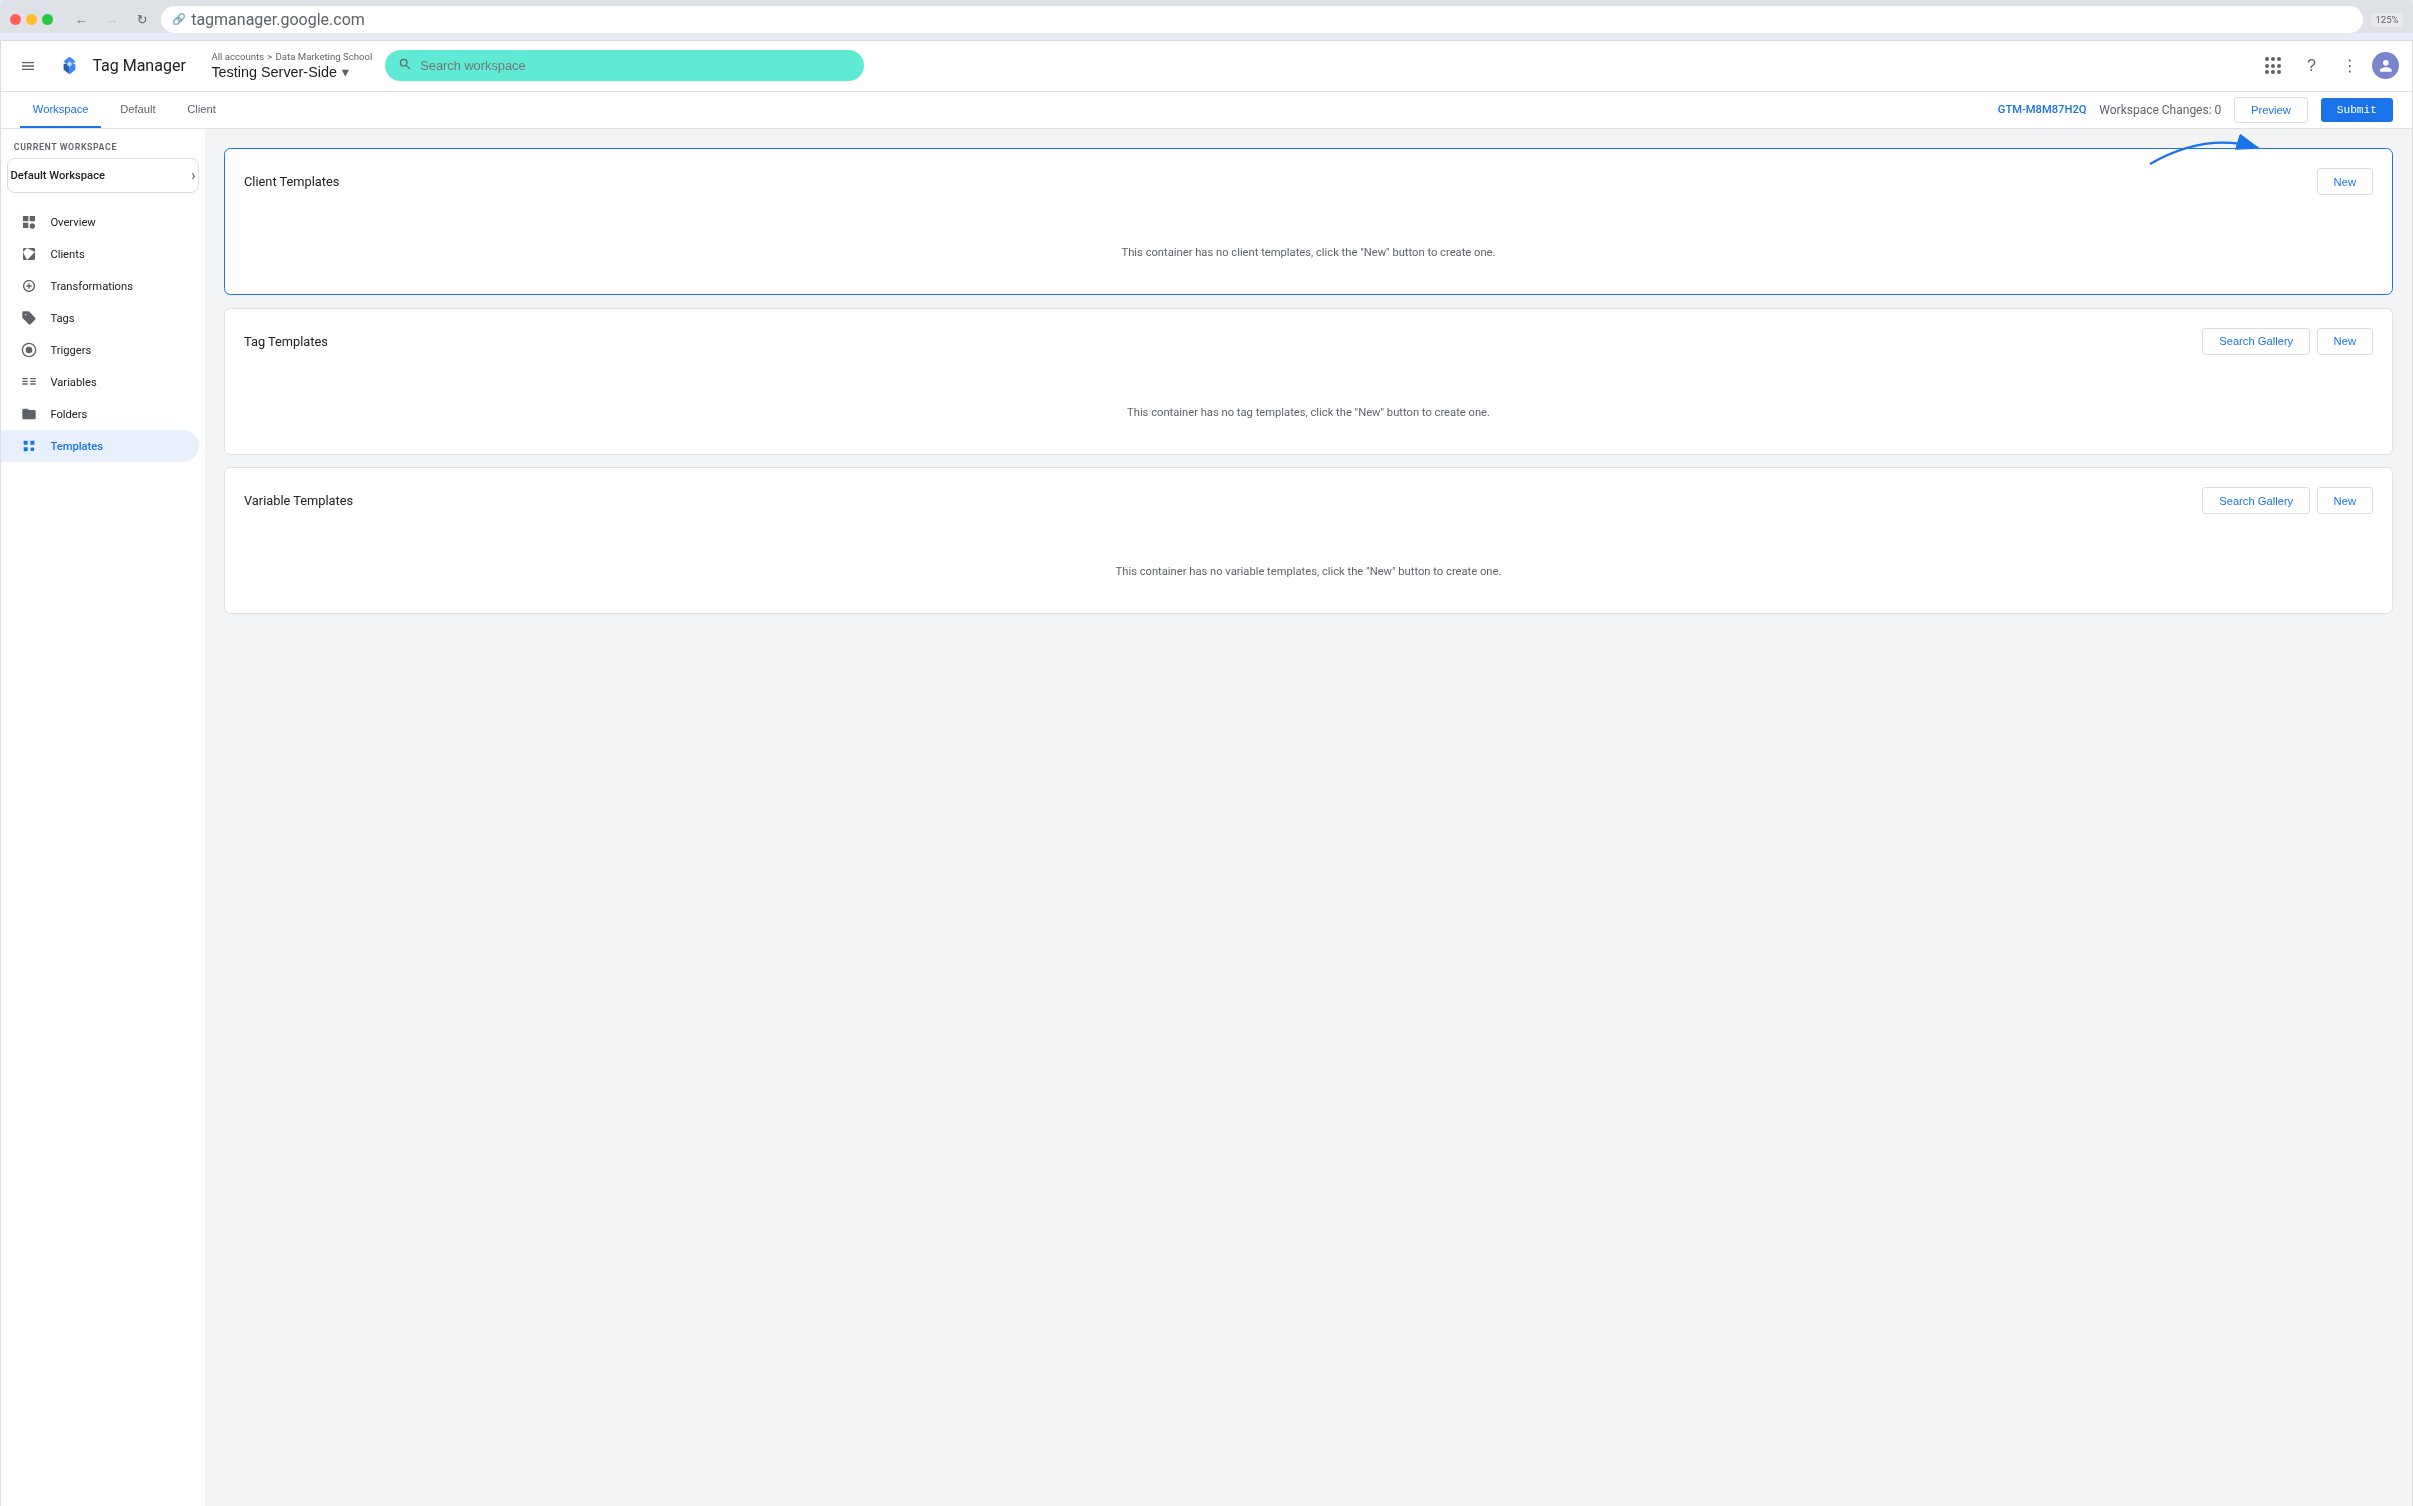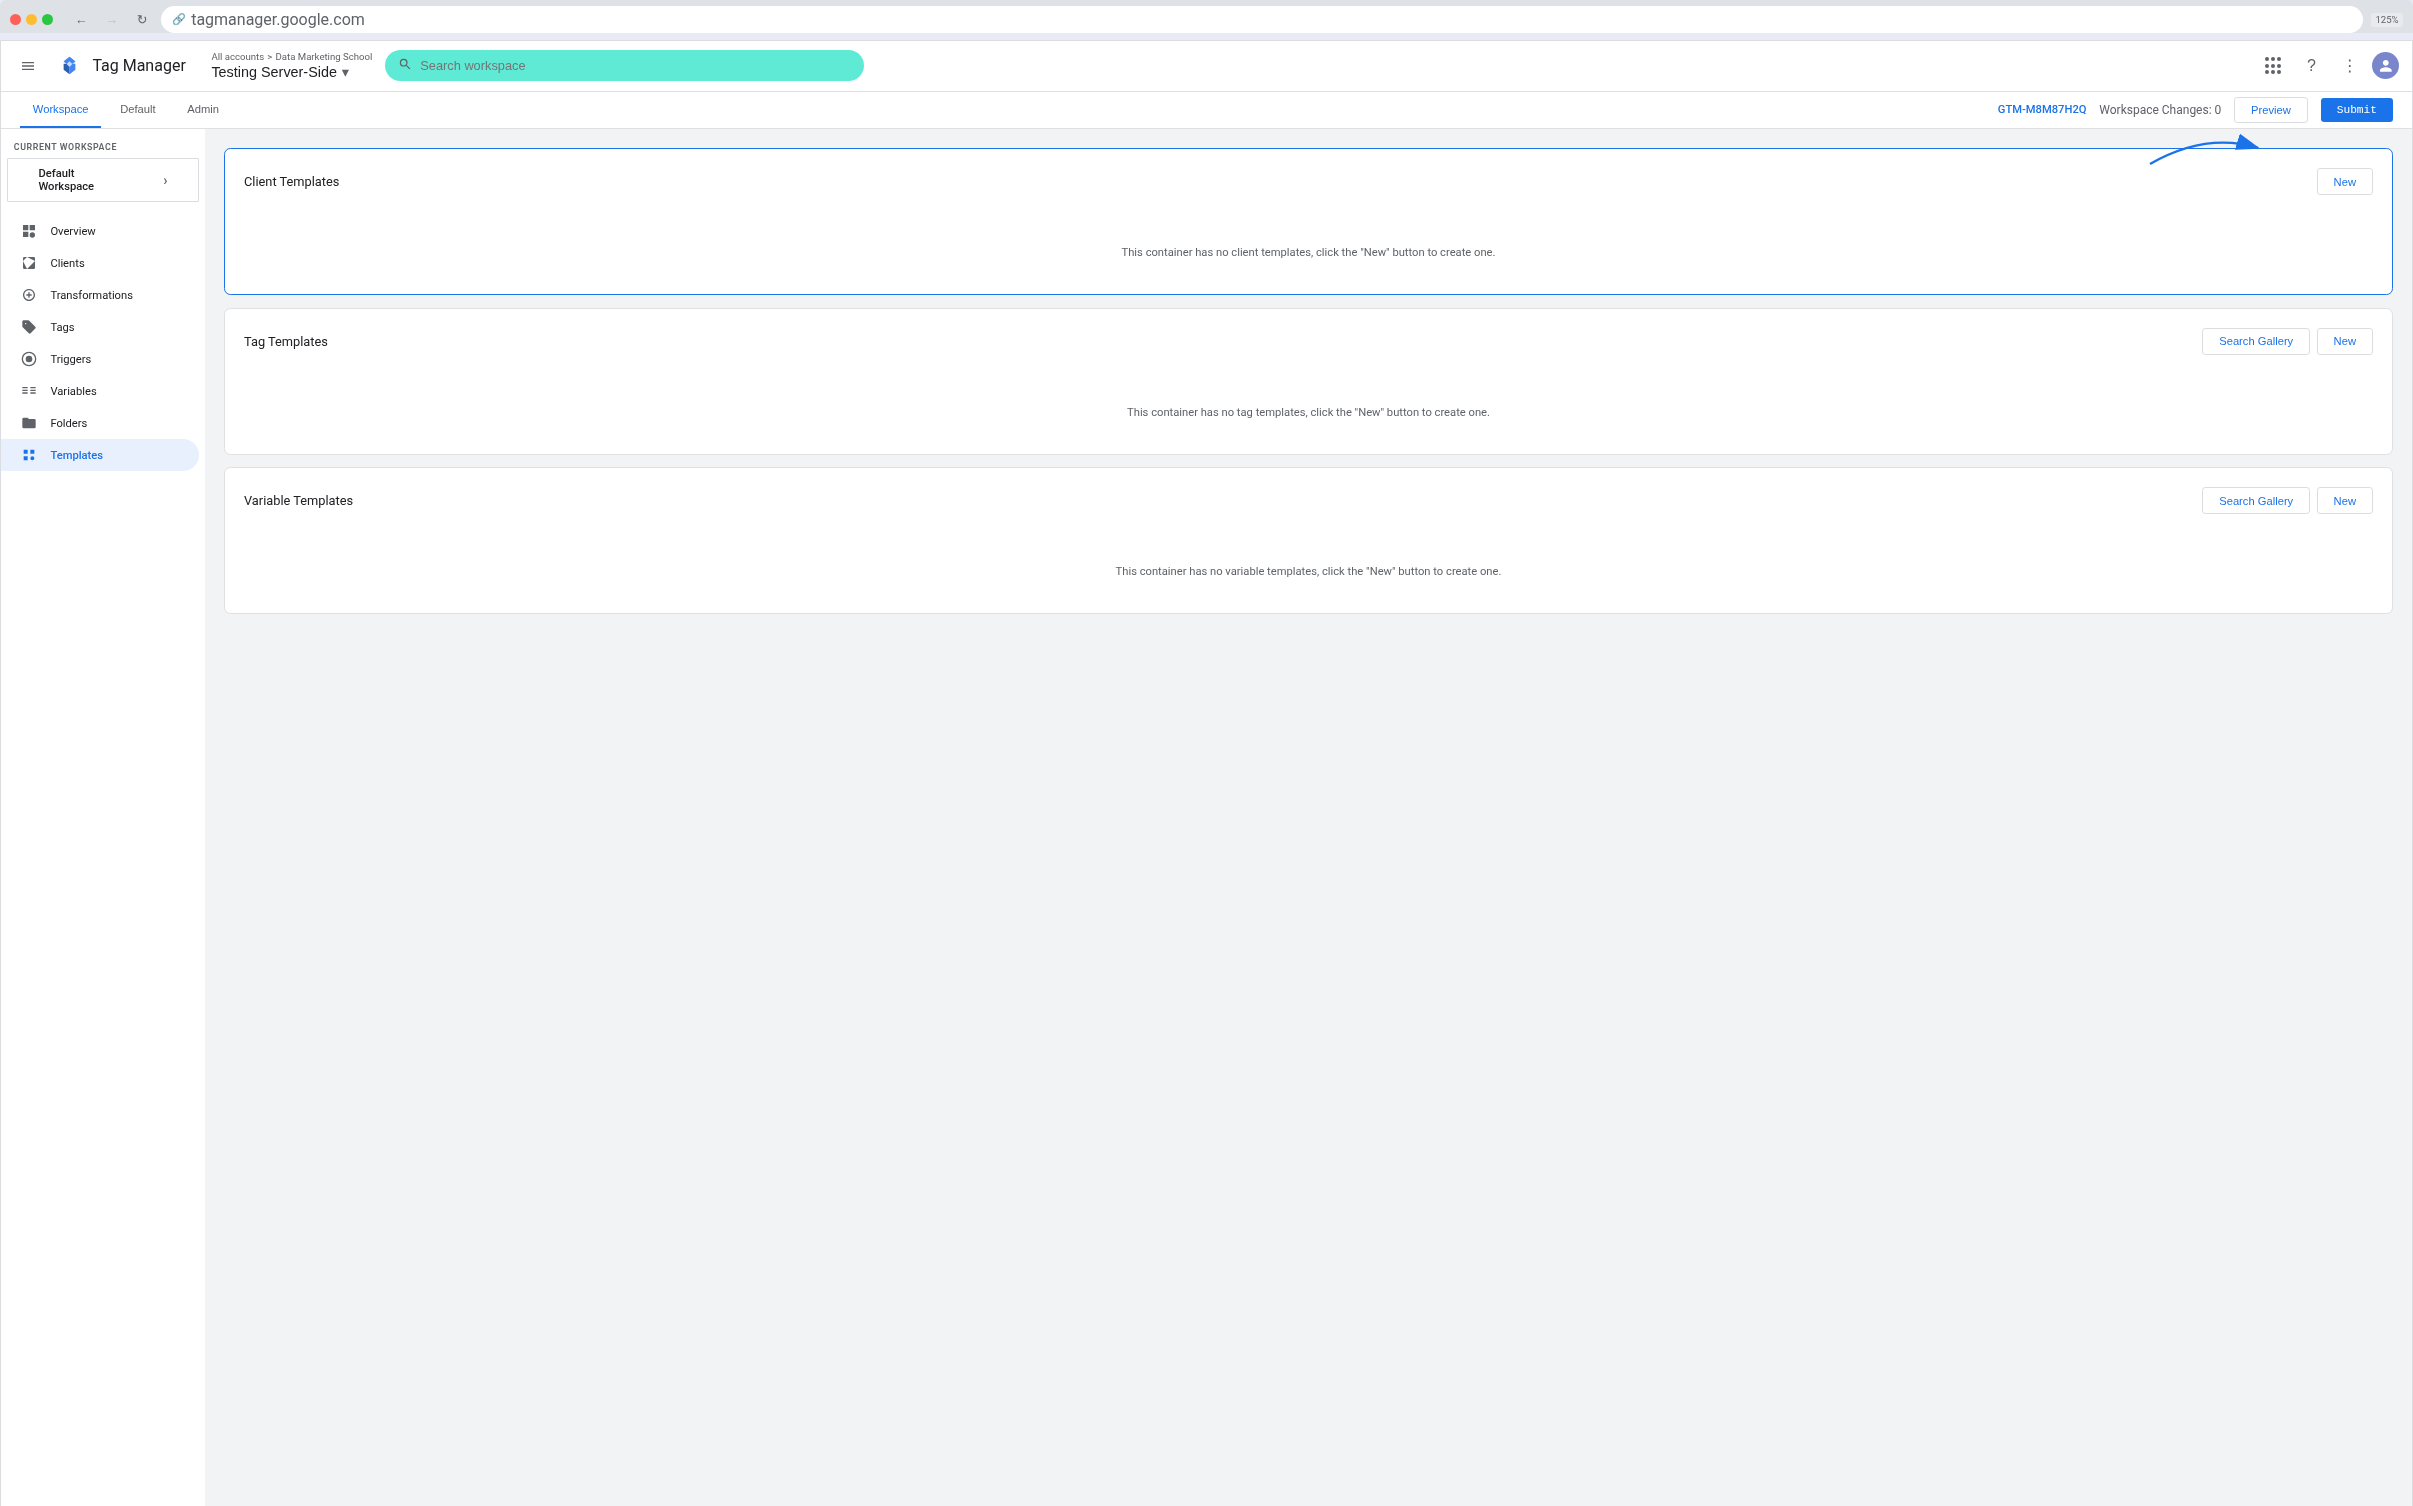--- a/index.html
+++ b/index.html
@@ -261,24 +261,24 @@
       font-weight: 600;
       color: #5f6368;
       letter-spacing: 0.6px;
       padding: 0 12.8px 6.4px;
       text-transform: uppercase;
     }
     .workspace-selector {
       display: flex;
       align-items: center;
       justify-content: space-between;
-      padding: 8px 30px;
+      padding: 8px 2px;
       margin: 0 6.4px 12.8px;
       border: 0.8px solid #dadce0;
-      border-radius: 1px;
+      border-radius: 8px;
       cursor: pointer;
       font-weight: 500;
       font-size: 11.2px;
       gap: 44px;
     }
     .workspace-selector .chevron-right { color: #5f6368; font-size: 14.4px; }
     .sidebar-nav { list-style: none; padding: 0; }
     .sidebar-nav-item {
       display: flex;
       align-items: center;
@@ -456,21 +456,21 @@
           <path d="M12 12c2.21 0 4-1.79 4-4s-1.79-4-4-4-4 1.79-4 4 1.79 4 4 4zm0 2c-2.67 0-8 1.34-8 4v2h16v-2c0-2.66-5.33-4-8-4z"></path>
         </svg>
       </div>
     </div>
   </nav>
 
   <div class="second-nav">
     <nav class="nav-tabs">
       <button class="nav-tab active">Workspace</button>
       <button class="nav-tab">Default</button>
-      <button class="nav-tab">Admin</button>
+      <button class="nav-tab">Client</button>
     </nav>
     <div class="workspace-info">
       <span class="gtm-id">GTM-M8M87H2Q</span>
       <span class="workspace-changes">Workspace Changes: 0</span>
       <button class="preview-btn">Preview</button>
       <button class="submit-btn">Submit</button>
     </div>
   </div>
 
   <div class="main-layout">

